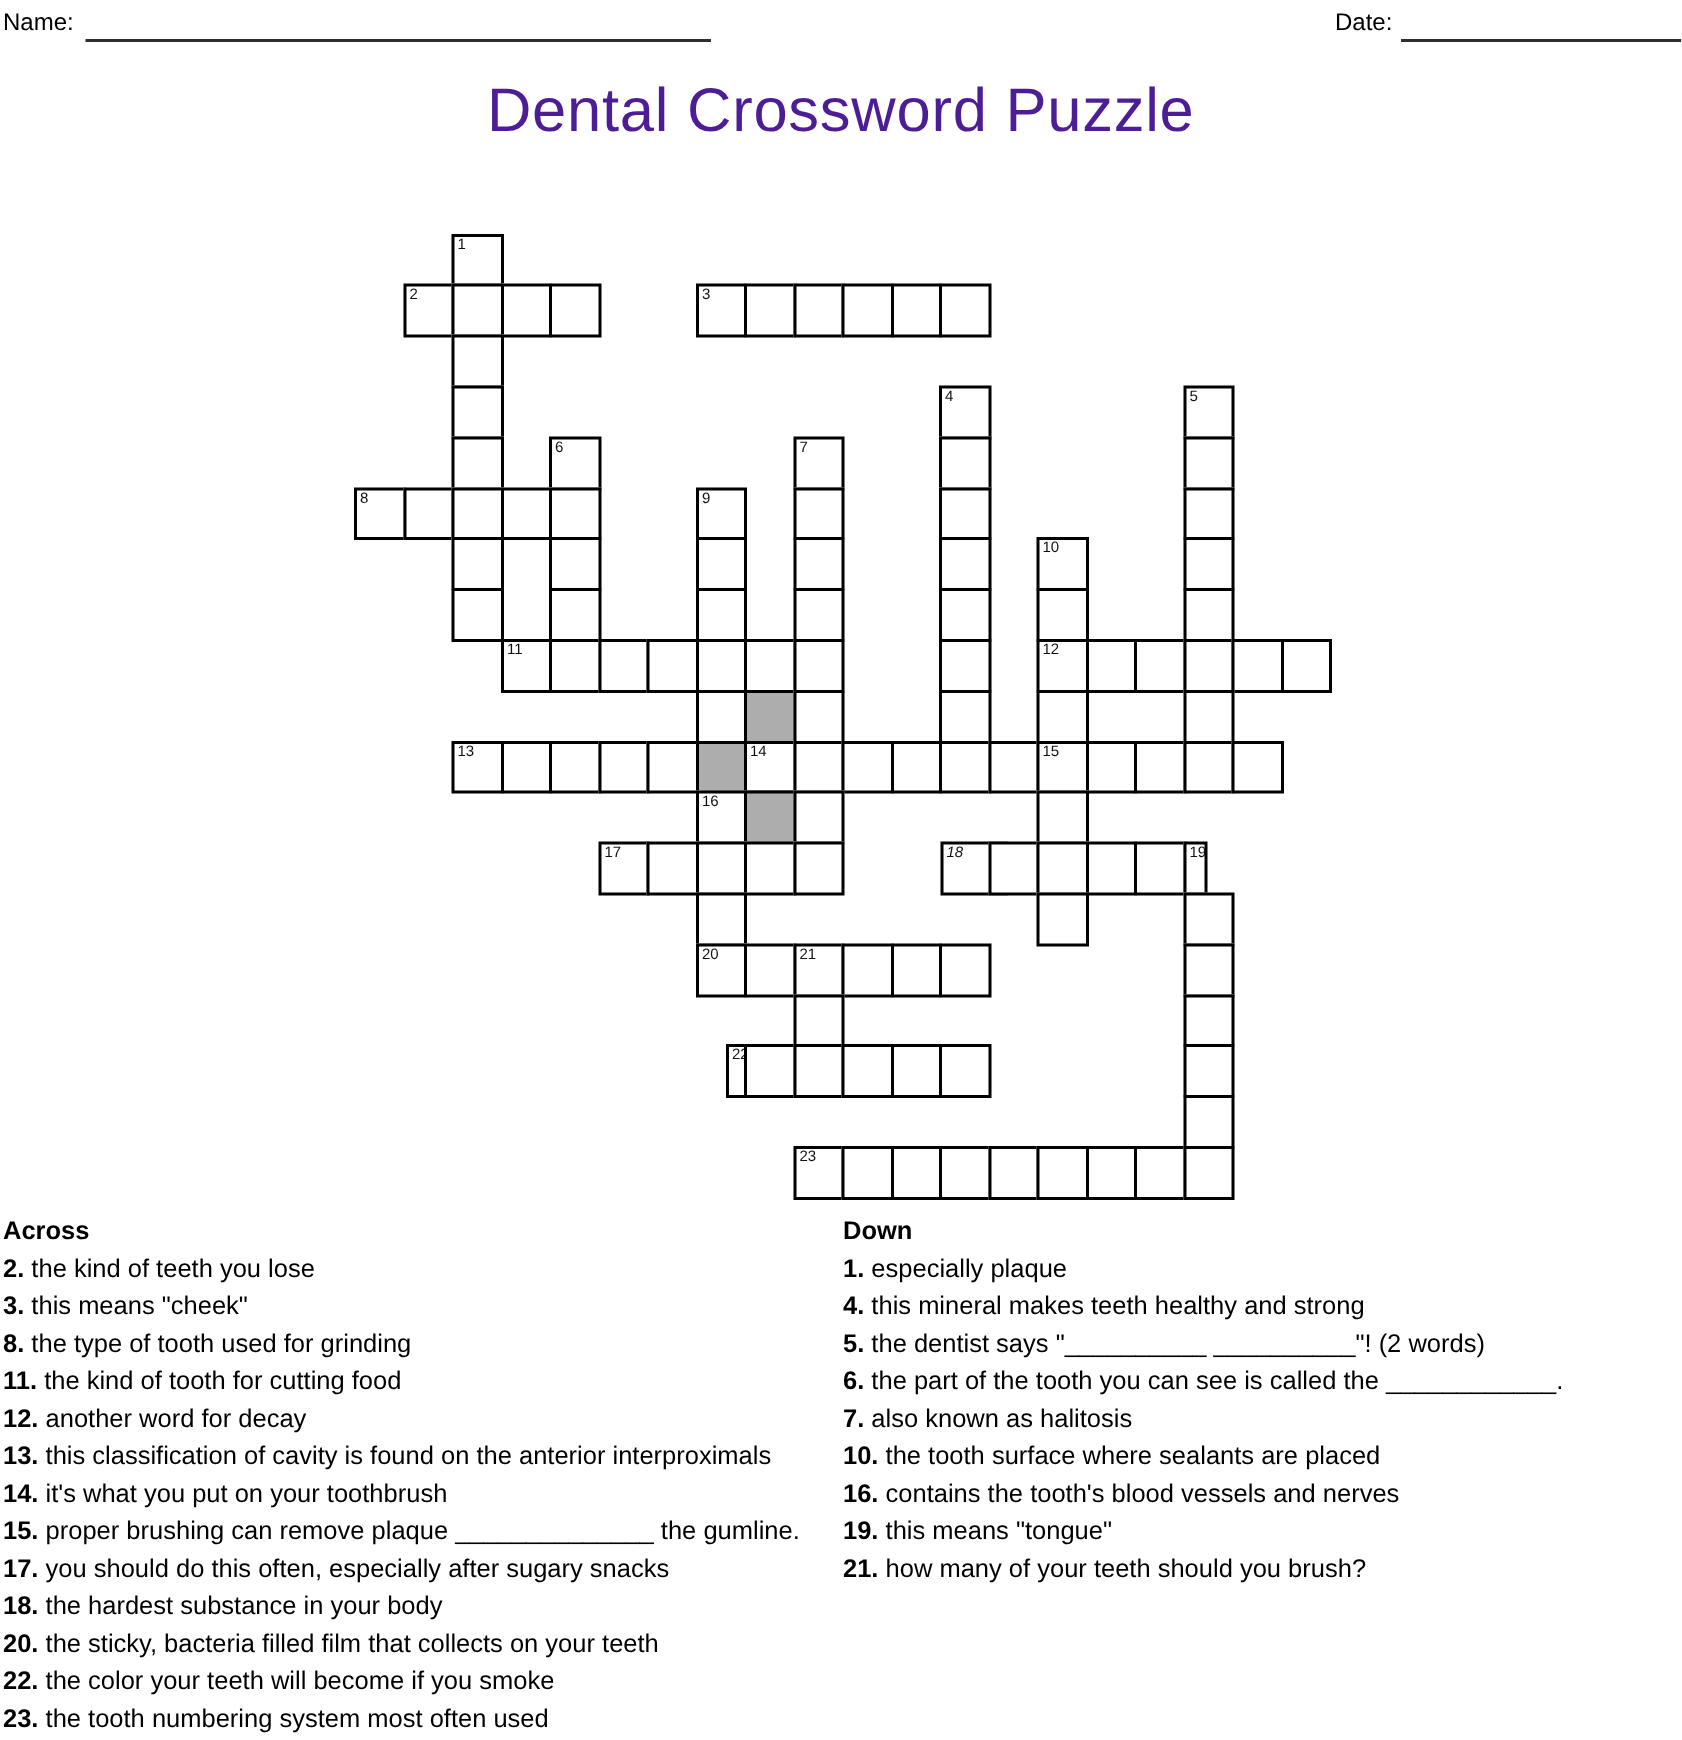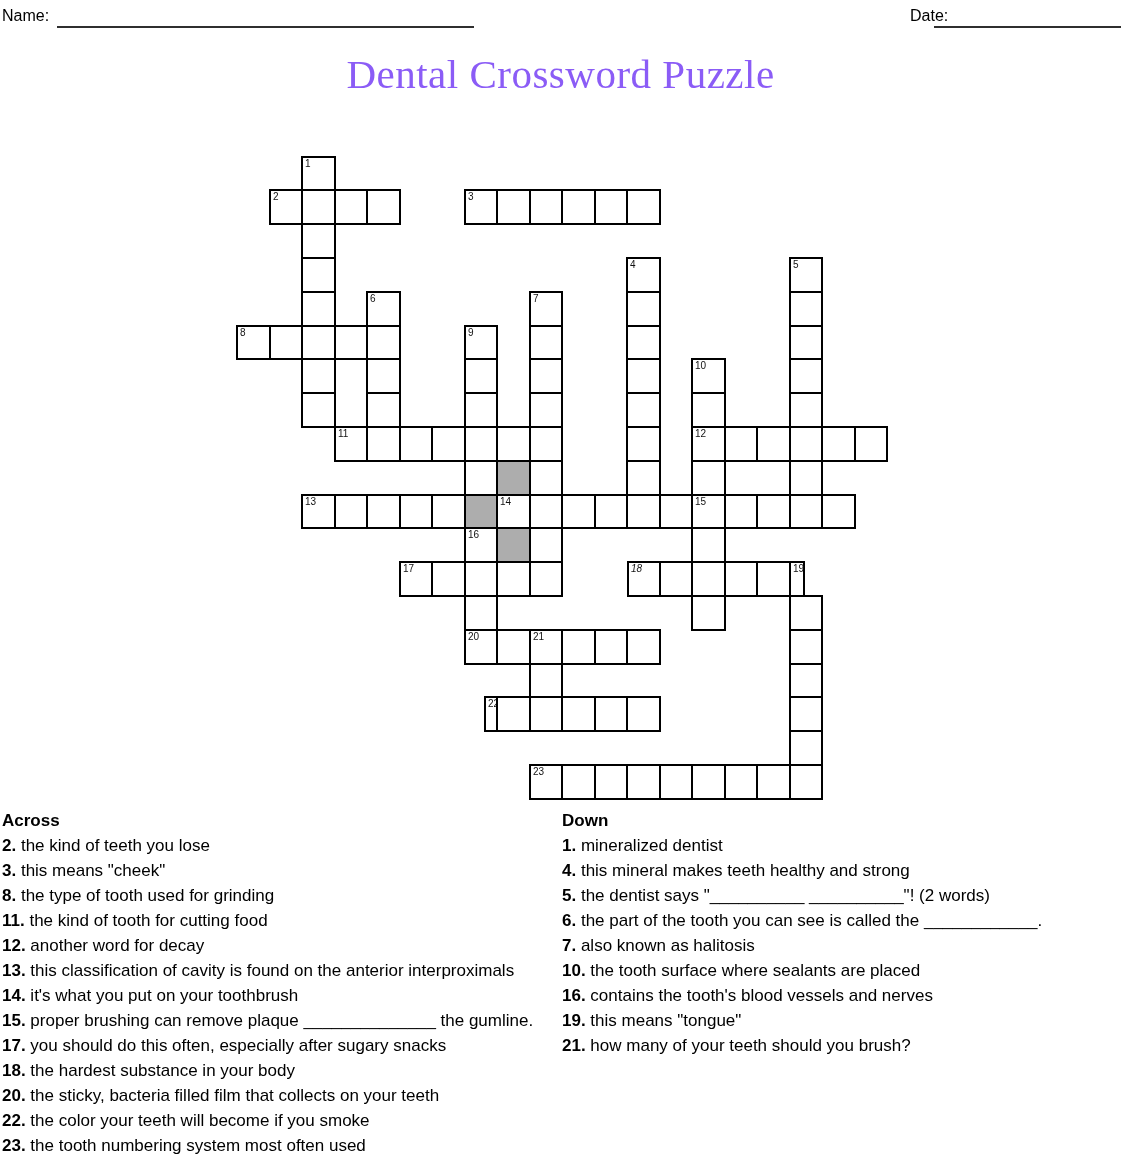--- a/index.html
+++ b/index.html
@@ -15,23 +15,23 @@
     font-size:16px;color:#000;
     font-family:"Liberation Sans", sans-serif;
   }
   .fill-line{
     position:absolute;top:9px;height:17px;
     border-bottom:2px solid #2f2f2f;
   }
   #title{
     position:absolute;left:0;right:0;top:50px;
     text-align:center;
-    font-size:41px;color:#8b5cf6;
+    font-size:41px;color:#4c1d95;
     letter-spacing:0.5px;
-    font-family:Liberation Serif, serif;
+    font-family:Liberation Sans, sans-serif;
   }
   #grid{position:absolute;left:0;top:0;}
   .cell{
     position:absolute;
     box-sizing:border-box;
     border:2px solid #000;
     background:#ffffff;
   }
   .cell.blocked{background:#adadad;}
   .cellnum{
@@ -50,21 +50,21 @@
   .cnum{font-weight:bold;}
 </style>
 </head>
 <body>
 
 <div id="page">
 
   <span class="hdr-label" style="left:2px;">Name:</span>
   <div class="fill-line" style="left:57px;width:417px;"></div>
 
-  <span class="hdr-label" style="left:890px;margin-left:20px;">Date:</span>
+  <span class="hdr-label" style="left:890px;">Date:</span>
   <div class="fill-line" style="left:934px;width:187px;"></div>
 
   <div id="title">Dental Crossword Puzzle</div>
 
   <div id="grid">
       <div class="cell" style="left: 301px; top: 156px; width: 35px; height: 35px;">
         <span class="cellnum">1</span>
       </div>
       <div class="cell" style="left: 269px; top: 189px; width: 34px; height: 36px;">
         <span class="cellnum">2</span>
@@ -247,21 +247,21 @@
       <div class="clue-line"><span class="cnum">15.</span><span> proper brushing can remove plaque ______________ the gumline.</span></div>
       <div class="clue-line"><span class="cnum">17.</span><span> you should do this often, especially after sugary snacks</span></div>
       <div class="clue-line"><span class="cnum">18.</span><span> the hardest substance in your body</span></div>
       <div class="clue-line"><span class="cnum">20.</span><span> the sticky, bacteria filled film that collects on your teeth</span></div>
       <div class="clue-line"><span class="cnum">22.</span><span> the color your teeth will become if you smoke</span></div>
       <div class="clue-line"><span class="cnum">23.</span><span> the tooth numbering system most often used</span></div>
     </div>
 
   <div id="clues-down" class="clues">
     <div class="clue-heading">Down</div>
-  <div class="clue-line"><span class="cnum">1.</span><span> mineralized dentist</span></div>
+  <div class="clue-line"><span class="cnum">1.</span><span> especially plaque</span></div>
       <div class="clue-line"><span class="cnum">4.</span><span> this mineral makes teeth healthy and strong</span></div>
       <div class="clue-line"><span class="cnum">5.</span><span> the dentist says "__________ __________"! (2 words)</span></div>
       <div class="clue-line"><span class="cnum">6.</span><span> the part of the tooth you can see is called the ____________.</span></div>
       <div class="clue-line"><span class="cnum">7.</span><span> also known as halitosis</span></div>
       <div class="clue-line"><span class="cnum">10.</span><span> the tooth surface where sealants are placed</span></div>
       <div class="clue-line"><span class="cnum">16.</span><span> contains the tooth's blood vessels and nerves</span></div>
       <div class="clue-line"><span class="cnum">19.</span><span> this means "tongue"</span></div>
       <div class="clue-line"><span class="cnum">21.</span><span> how many of your teeth should you brush?</span></div>
     </div>
 

